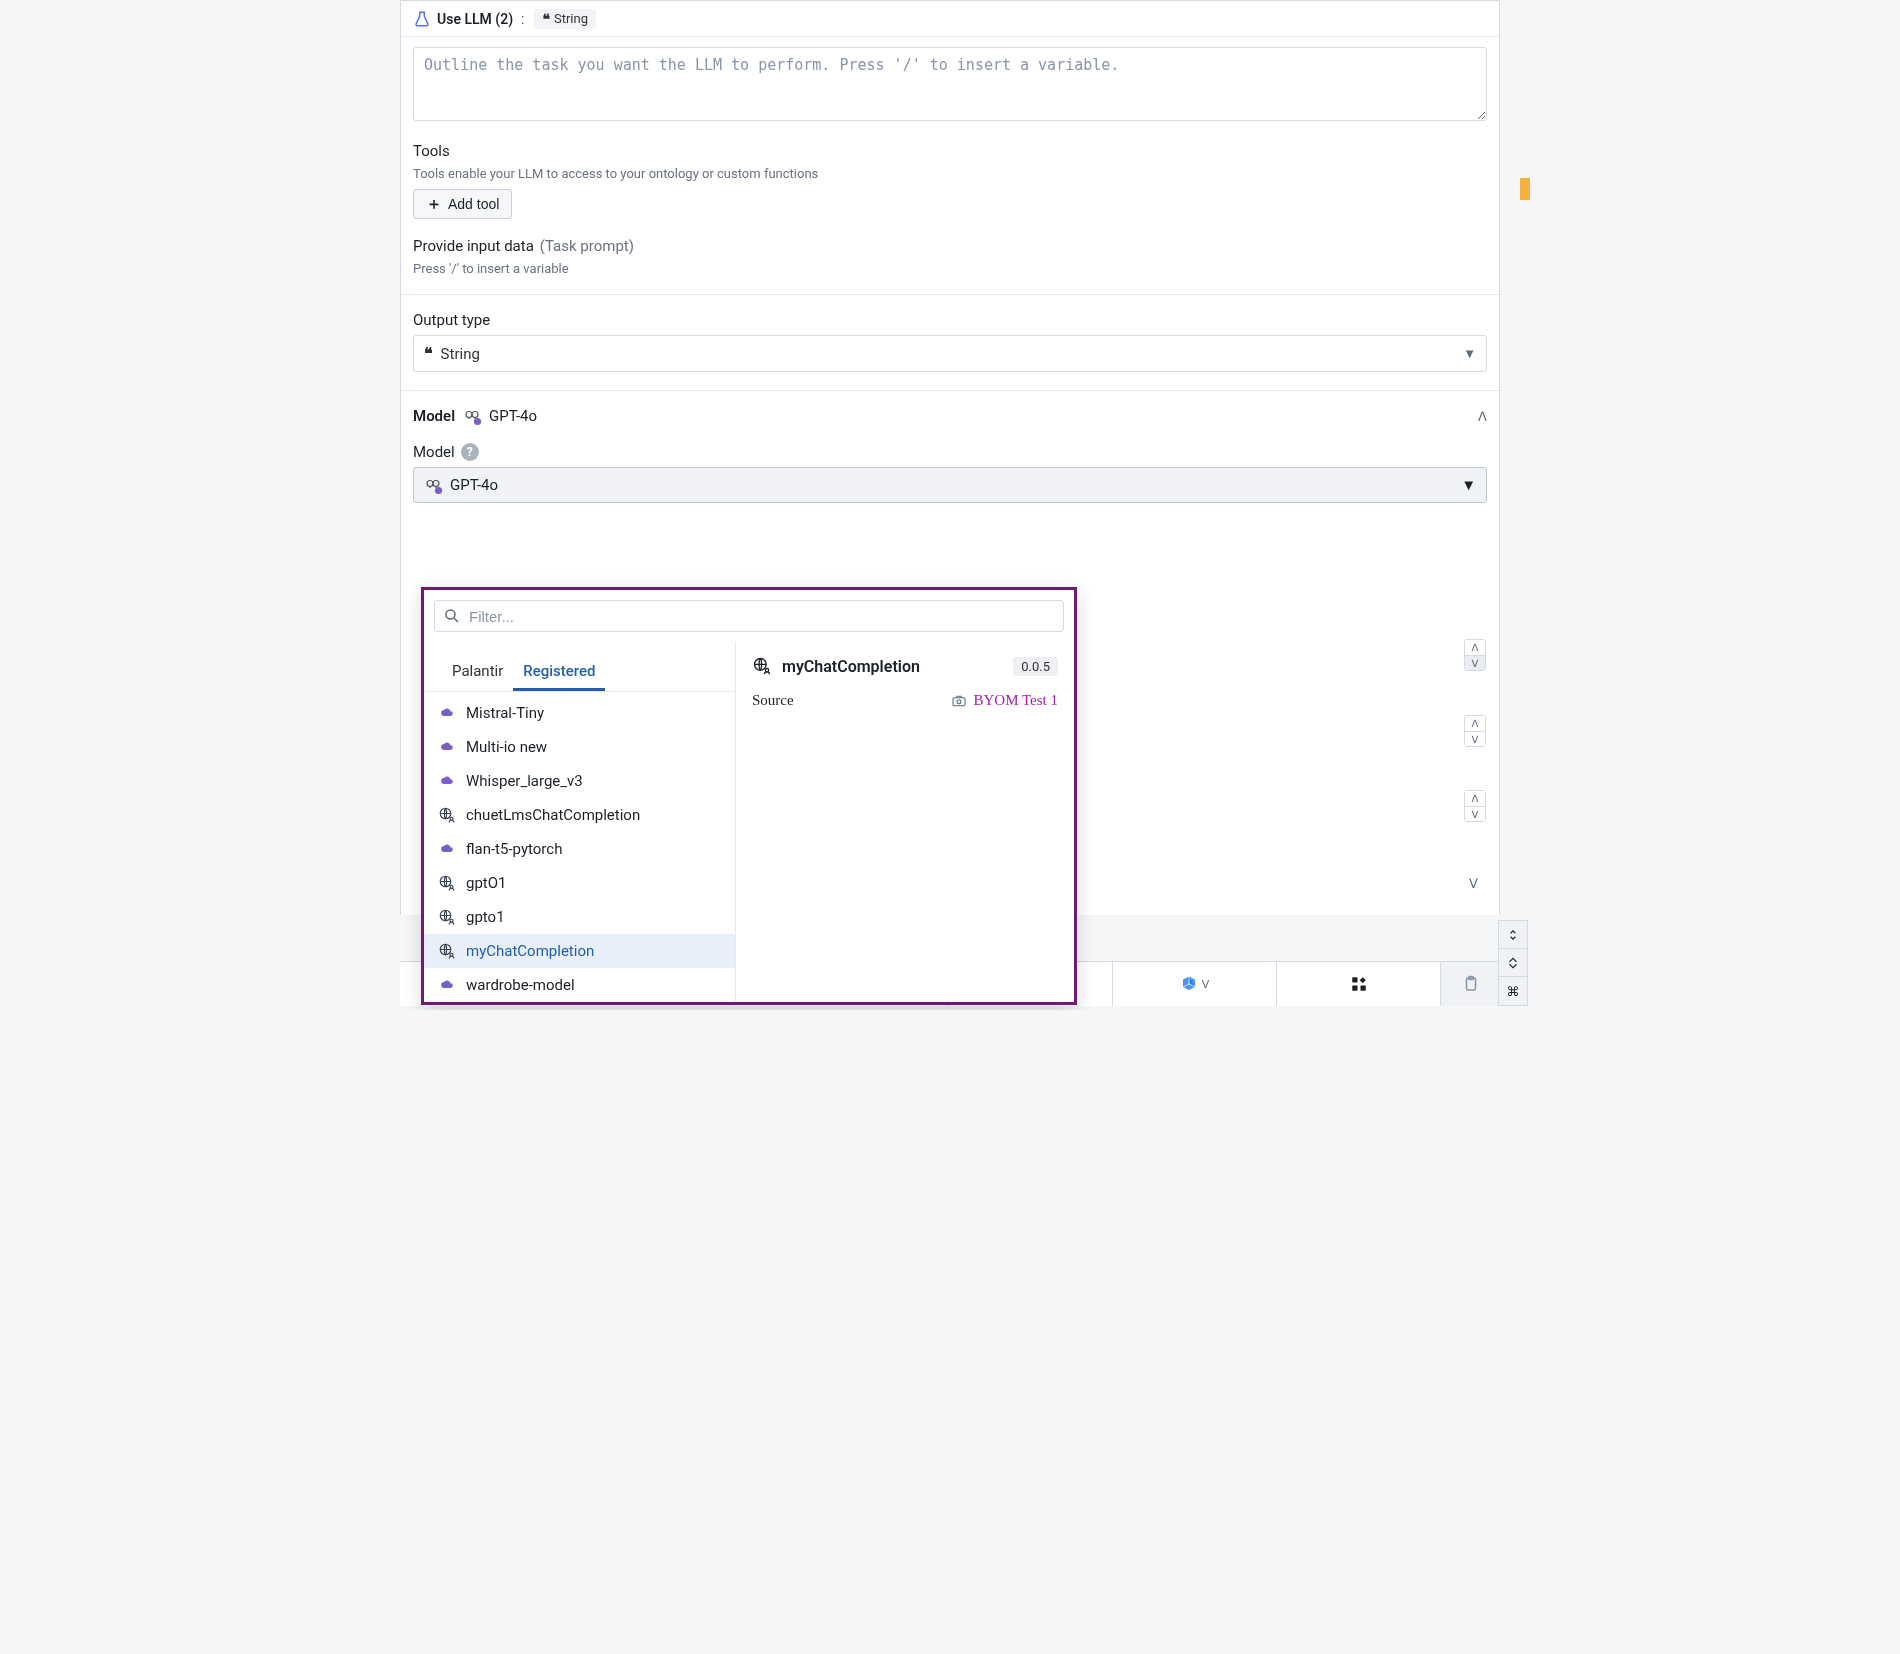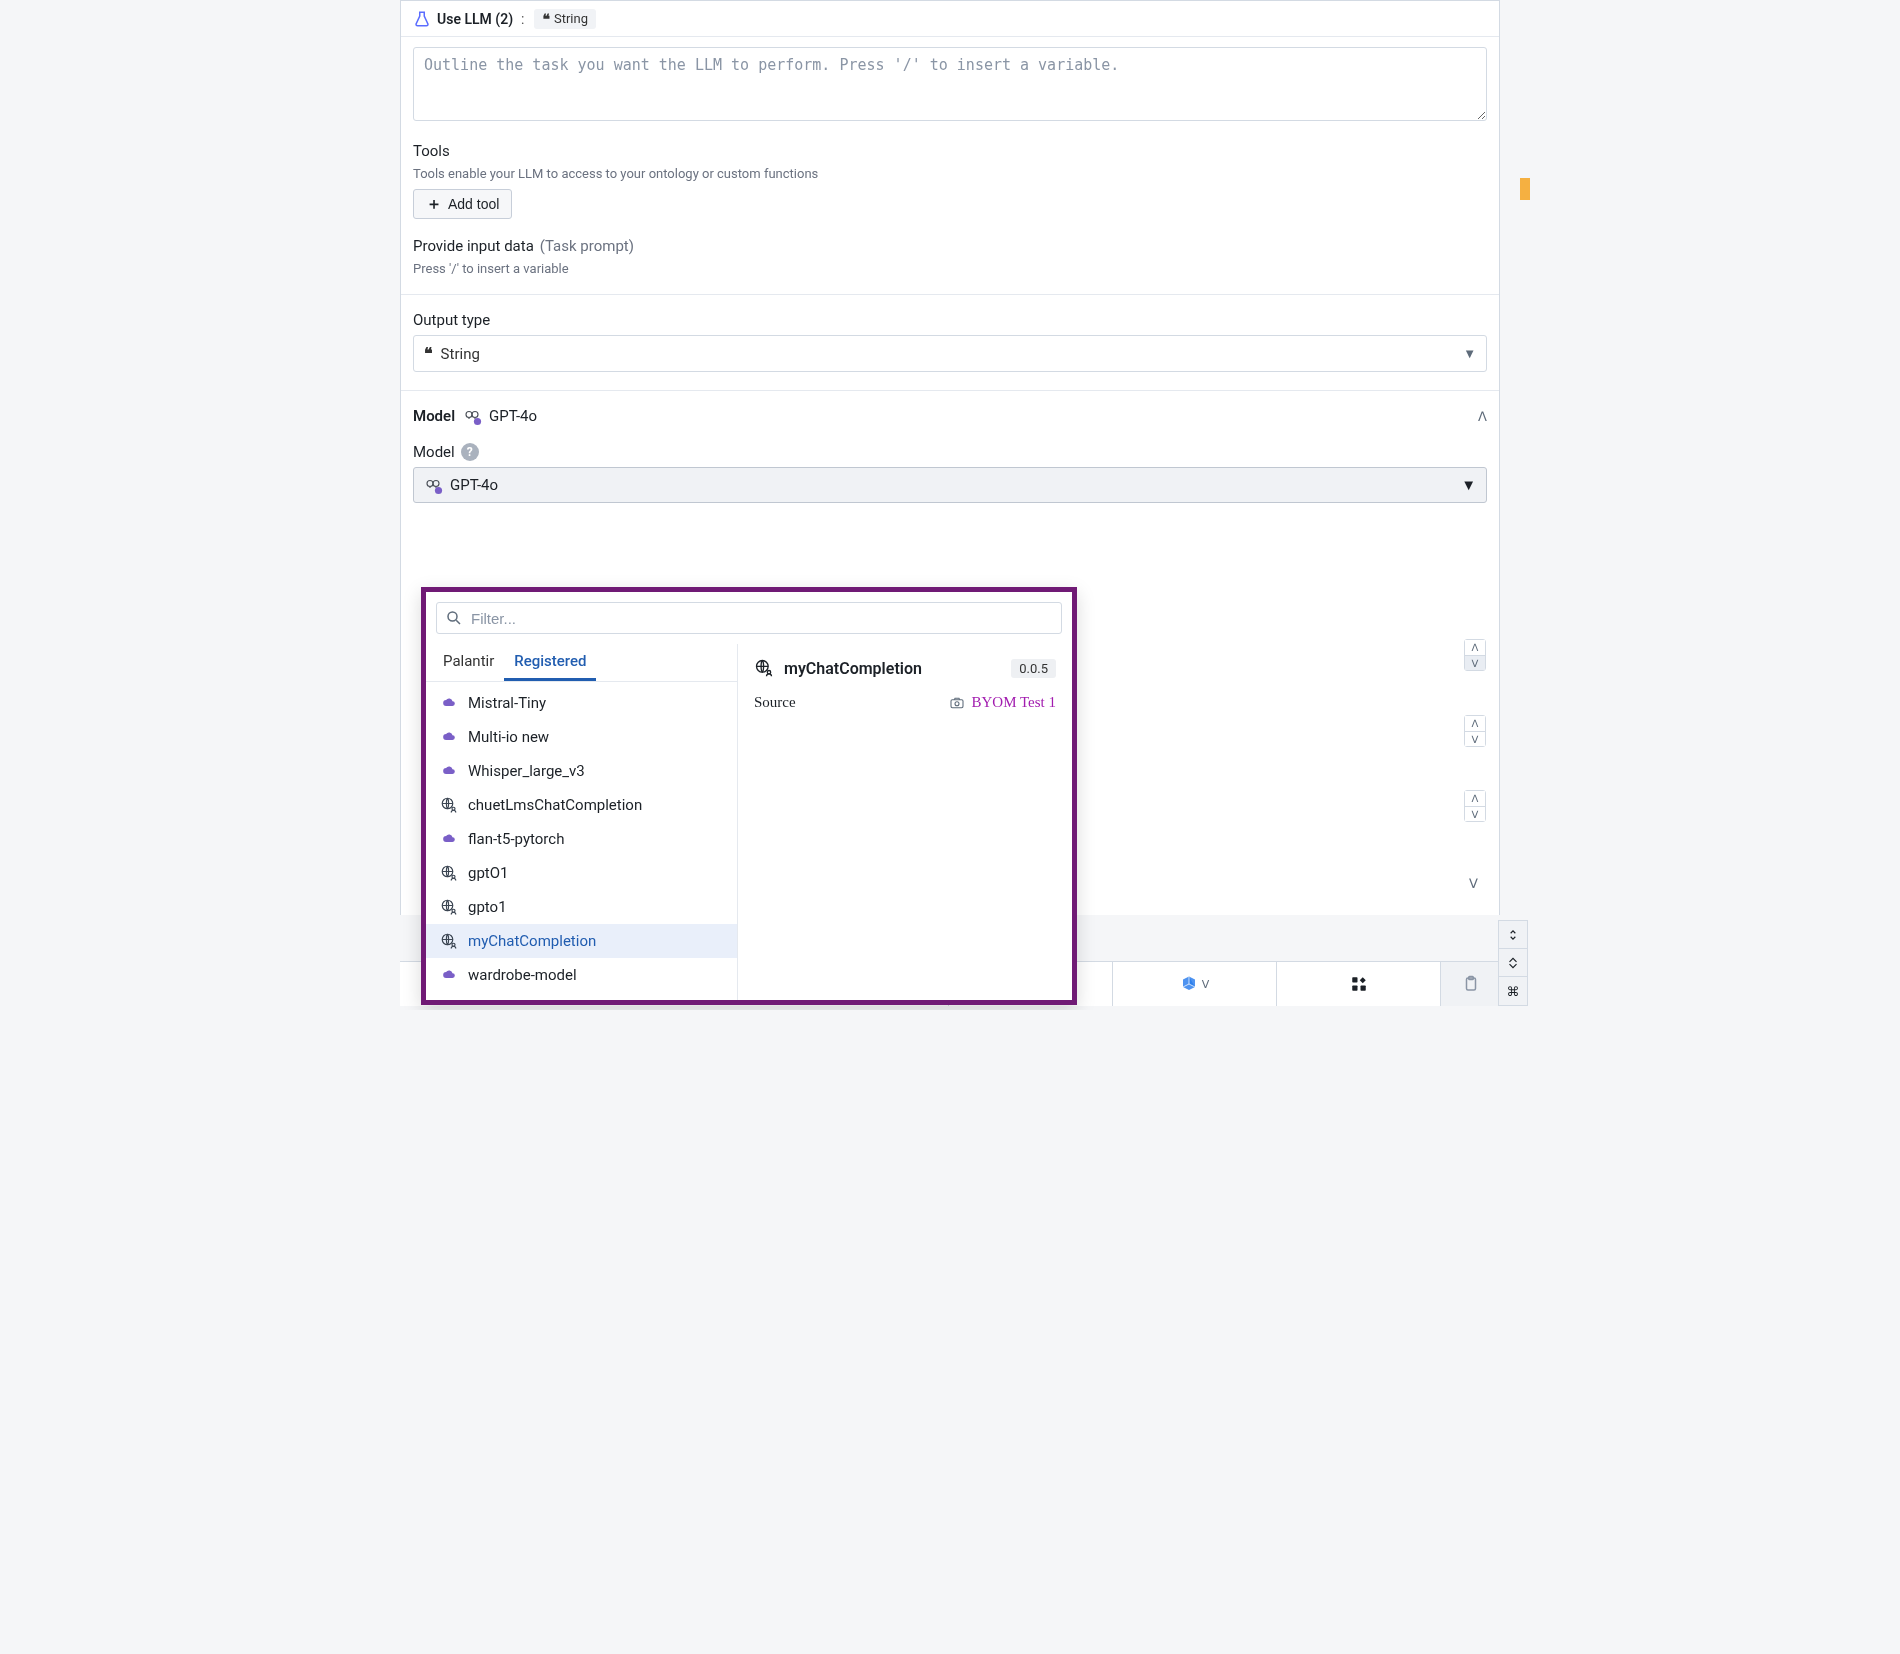--- a/index.html
+++ b/index.html
@@ -132,21 +132,21 @@
 .model-select-open .left { display: flex; align-items: center; gap: 8px; }
 
 
 .popover {
   position: absolute;
   left: 51px;
   top: 587px;
   width: 656px;
   height: 418px;
   background: #fff;
-  border: 5px solid #701a75;
+  border: 3px solid #701a75;
   box-shadow: 0 6px 18px rgba(0,0,0,0.15);
   display: flex;
   flex-direction: column;
   z-index: 50;
 }
 .popover-search {
   padding: 10px;
 }
 .filter-input-wrap {
   border: 1px solid #d3dae3;
@@ -166,22 +166,23 @@
   flex: 1;
   overflow: hidden;
 }
 .popover-left {
   width: 312px;
   border-right: 1px solid #e5e9ef;
   display: flex; flex-direction: column;
 }
 .tabs {
   display: flex;
-  padding: 0 7px;
+  padding: 0 18px;
   border-bottom: 1px solid #e5e9ef;
+  margin-top: 12px;
 }
 .tab {
   padding: 8px 10px;
   font-size: 15px;
   color: #333;
   cursor: pointer;
 }
 .tab.active {
   color: #215db0;
   border-bottom: 3px solid #215db0;

